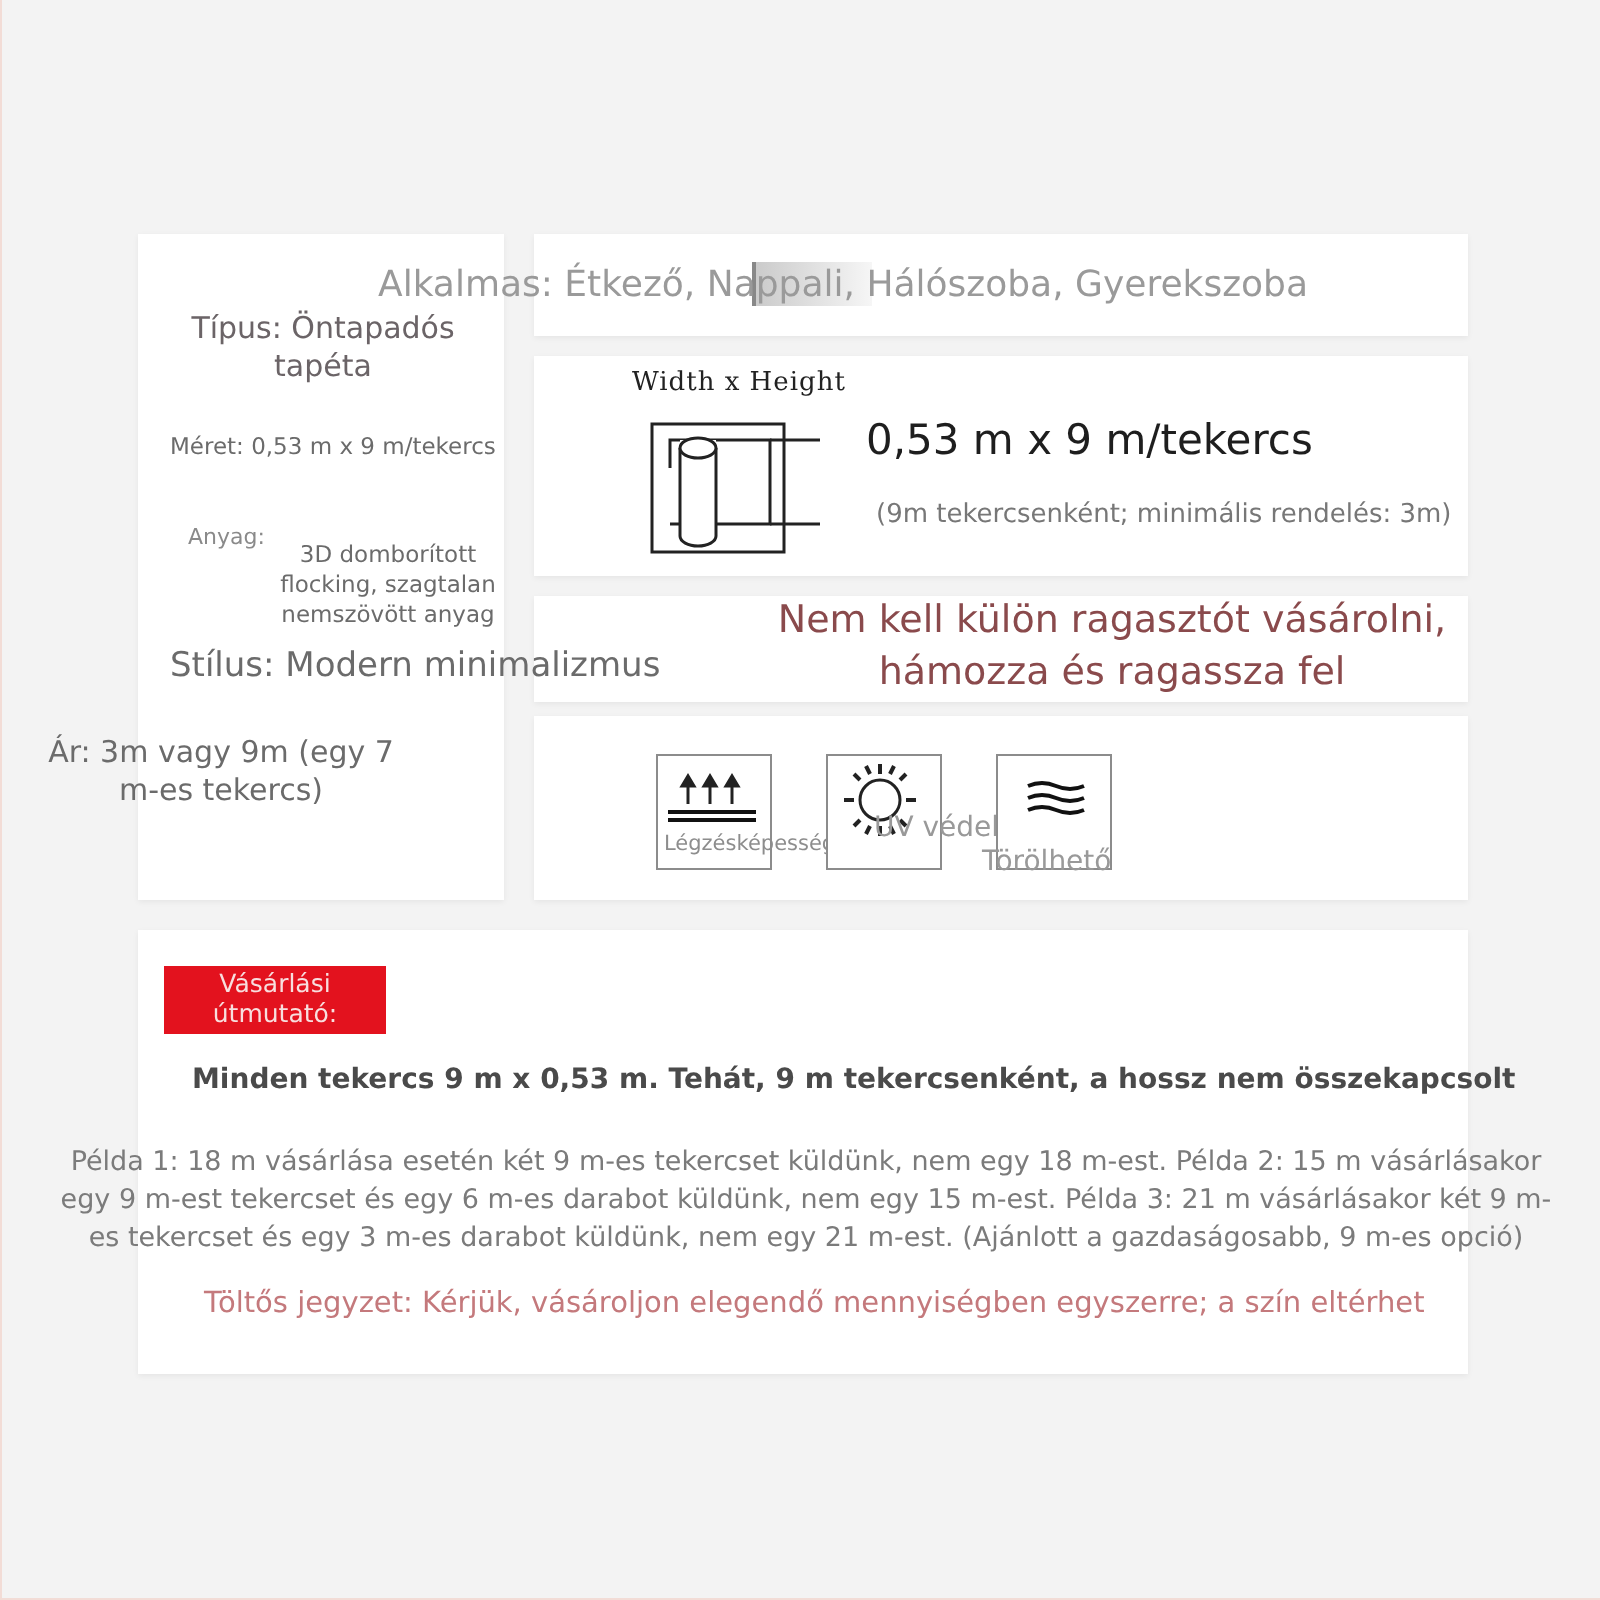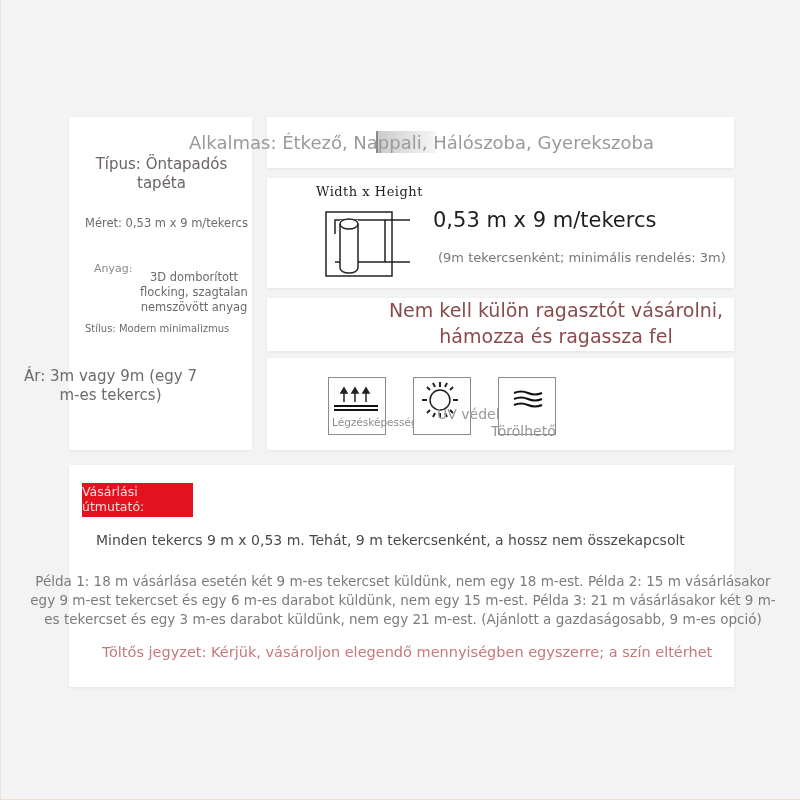--- a/index.html
+++ b/index.html
@@ -43,21 +43,21 @@
       left: 84px; top: 216px; font-size: 11.5px; color: #6b6b6b; white-space: nowrap;
     }
     .t-anyag-label {
       left: 93px; top: 262px; font-size: 11px; color: #8a8a8a;
     }
     .t-anyag-value {
       left: 128px; top: 270px; width: 130px; text-align: center;
       font-size: 11.5px; line-height: 15px; color: #6b6b6b;
     }
     .t-stilus {
-      left: 84px; top: 323px; font-size: 10px; color: #6b6b6b; white-space: nowrap;
+      left: 84px; top: 323px; font-size: 17px; color: #6b6b6b; white-space: nowrap;
     }
     .t-ar {
       left: 22px; top: 367px; width: 175px; text-align: center;
       font-size: 15px; line-height: 19px; color: #6b6b6b;
     }
 
     .t-wh {
       left: 315px; top: 184px; font-family: "DejaVu Serif", serif;
       font-size: 13px; color: #222; letter-spacing: 0.5px;
     }
@@ -76,25 +76,25 @@
 
     .feat-box {
       position: absolute; width: 58px; height: 58px;
       border: 1.5px solid #8c8c8c; background: #fff;
     }
     .feat-label { position: absolute; font-size: 10.5px; color: #8d8d8d; white-space: nowrap; }
     .feat-label-lg { position: absolute; font-size: 14px; color: #999; white-space: nowrap; line-height: 16px; }
 
     .guide-badge {
       left: 81px; top: 483px; width: 111px; height: 34px;
-      background: #e3121e; color: #f8dede; text-align: left;
+      background: #e3121e; color: #f8dede; text-align: center;
       font-size: 12.5px; line-height: 15px; padding-top: 1px; overflow: hidden;
     }
     .t-minden {
-      left: 95px; top: 532px; font-size: 14px; color: #4a4a4a; white-space: nowrap;
+      left: 95px; top: 532px; font-size: 14px; color: #4a4a4a; white-space: nowrap; font-weight: bold;
     }
     .t-pelda {
       left: 22px; top: 572px; width: 760px; text-align: center;
       font-size: 13.5px; line-height: 19px; color: #7b7b7b;
     }
     .t-note {
       left: 101px; top: 644px; font-size: 14.5px; color: #c4797c; white-space: nowrap;
     }
   </style>
 </head>

